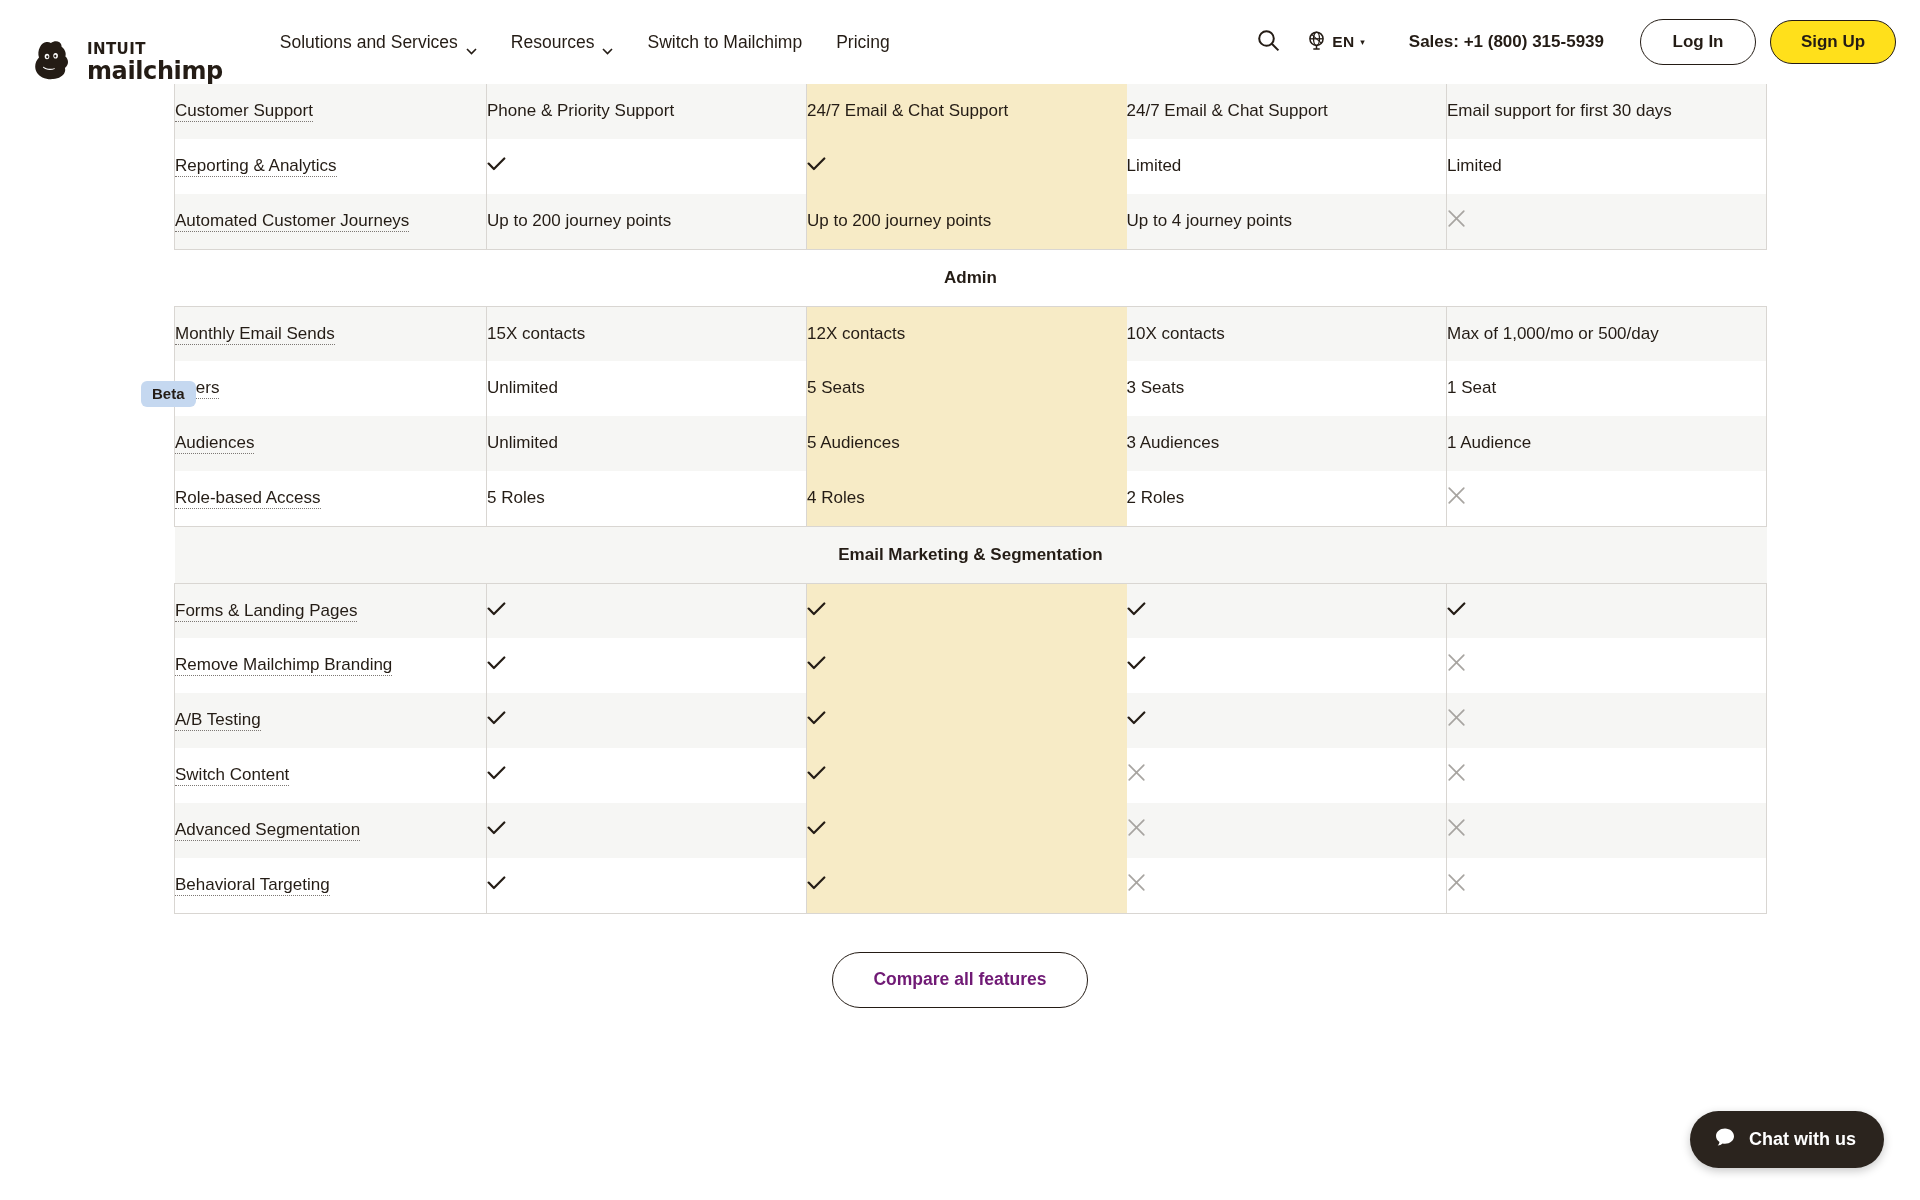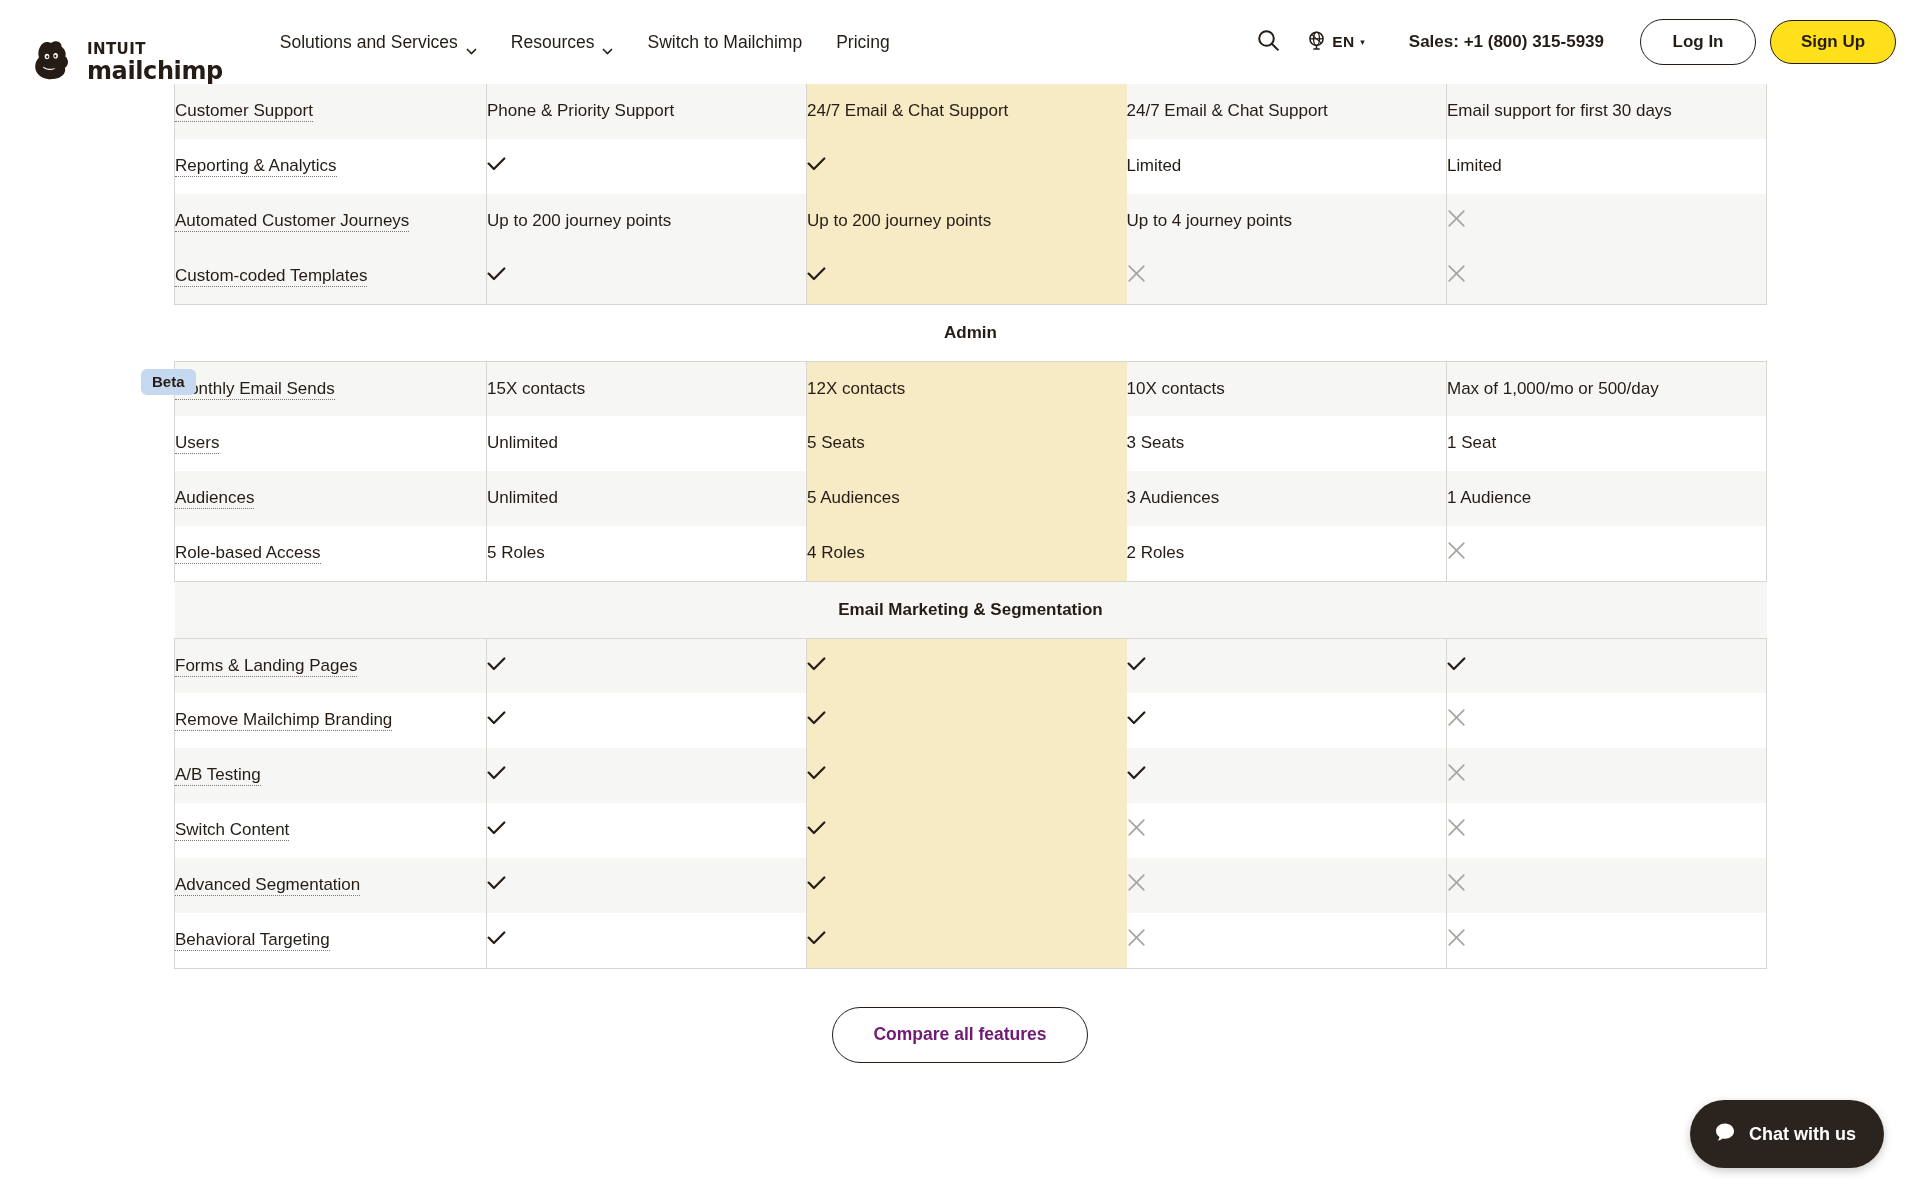--- a/index.html
+++ b/index.html
@@ -127,21 +127,21 @@
   .sec-row.white td { background: #ffffff; }
   .sec-row.grey  td { background: #f6f6f4; }
 
   
   tr.last-row .f-cell, tr.last-row .v-cell { border-bottom: 1px solid #d9d6d2; }
 
   
   .beta-badge {
     position: absolute;
     left: 141px;
-    top: 285px;
+    top: 297px;
     background: #c5d8f0;
     color: #241c15;
     font-size: 15px;
     font-weight: 700;
     border-radius: 6px;
     padding: 5px 11px 6px;
     line-height: 1;
     z-index: 5;
   }
 
@@ -151,21 +151,21 @@
     border: 1.6px solid #241c15; background: #fff; color: #701a75;
     border-radius: 100px; height: 56px; padding: 0 40px;
     font-size: 17.5px; font-weight: 700; cursor: pointer;
     display: flex; align-items: center; justify-content: center;
   }
 
   
   .chat {
     position: fixed; right: 36px; bottom: 32px;
     background: #2b241e; color: #ffffff;
-    border-radius: 100px; height: 68px; padding: 0 28px 0 24px;
+    border-radius: 100px; height: 57px; padding: 0 28px 0 24px;
     display: flex; align-items: center; gap: 13px;
     font-size: 18px; font-weight: 700; cursor: pointer;
     box-shadow: 0 3px 10px rgba(0,0,0,.22);
     z-index: 40;
   }
 </style>
 </head>
 <body>
 
 <div class="nav">
@@ -281,35 +281,20 @@
         </tr>
         <tr class="odd">
           <td class="f-cell"><span class="f-name">Automated Customer Journeys</span></td>
           <td class="v-cell first"><span>Up to 200 journey points</span></td>
           <td class="v-cell hl"><span>Up to 200 journey points</span></td>
           <td class="v-cell"><span>Up to 4 journey points</span></td>
           <td class="v-cell"><span class="cross"><svg width="19" height="19" viewBox="0 0 19 19">
                 <path d="M2.2 2.2l14.6 14.6M16.8 2.2L2.2 16.8" stroke="#a8a5a1" stroke-width="1.7" fill="none" stroke-linecap="round"></path>
               </svg></span></td>
         </tr>
-        <tr class="odd">
-          <td class="f-cell"><span class="f-name">Custom-coded Templates</span></td>
-          <td class="v-cell first"><span class="check"><svg width="19" height="14" viewBox="0 0 19 14">
-                <path d="M1.6 6.6l5.3 5.4L17.3 1.5" stroke="#241c15" stroke-width="2.2" fill="none" stroke-linecap="round" stroke-linejoin="round"></path>
-              </svg></span></td>
-          <td class="v-cell hl"><span class="check"><svg width="19" height="14" viewBox="0 0 19 14">
-                <path d="M1.6 6.6l5.3 5.4L17.3 1.5" stroke="#241c15" stroke-width="2.2" fill="none" stroke-linecap="round" stroke-linejoin="round"></path>
-              </svg></span></td>
-          <td class="v-cell"><span class="cross"><svg width="19" height="19" viewBox="0 0 19 19">
-                <path d="M2.2 2.2l14.6 14.6M16.8 2.2L2.2 16.8" stroke="#a8a5a1" stroke-width="1.7" fill="none" stroke-linecap="round"></path>
-              </svg></span></td>
-          <td class="v-cell"><span class="cross"><svg width="19" height="19" viewBox="0 0 19 19">
-                <path d="M2.2 2.2l14.6 14.6M16.8 2.2L2.2 16.8" stroke="#a8a5a1" stroke-width="1.7" fill="none" stroke-linecap="round"></path>
-              </svg></span></td>
-        </tr>
         <tr class="sec-row white">
           <td colspan="5">Admin</td>
         </tr>
         <tr class="odd">
           <td class="f-cell"><span class="f-name">Monthly Email Sends</span></td>
           <td class="v-cell first"><span>15X contacts</span></td>
           <td class="v-cell hl"><span>12X contacts</span></td>
           <td class="v-cell"><span>10X contacts</span></td>
           <td class="v-cell"><span>Max of 1,000/mo or 500/day</span></td>
         </tr>

